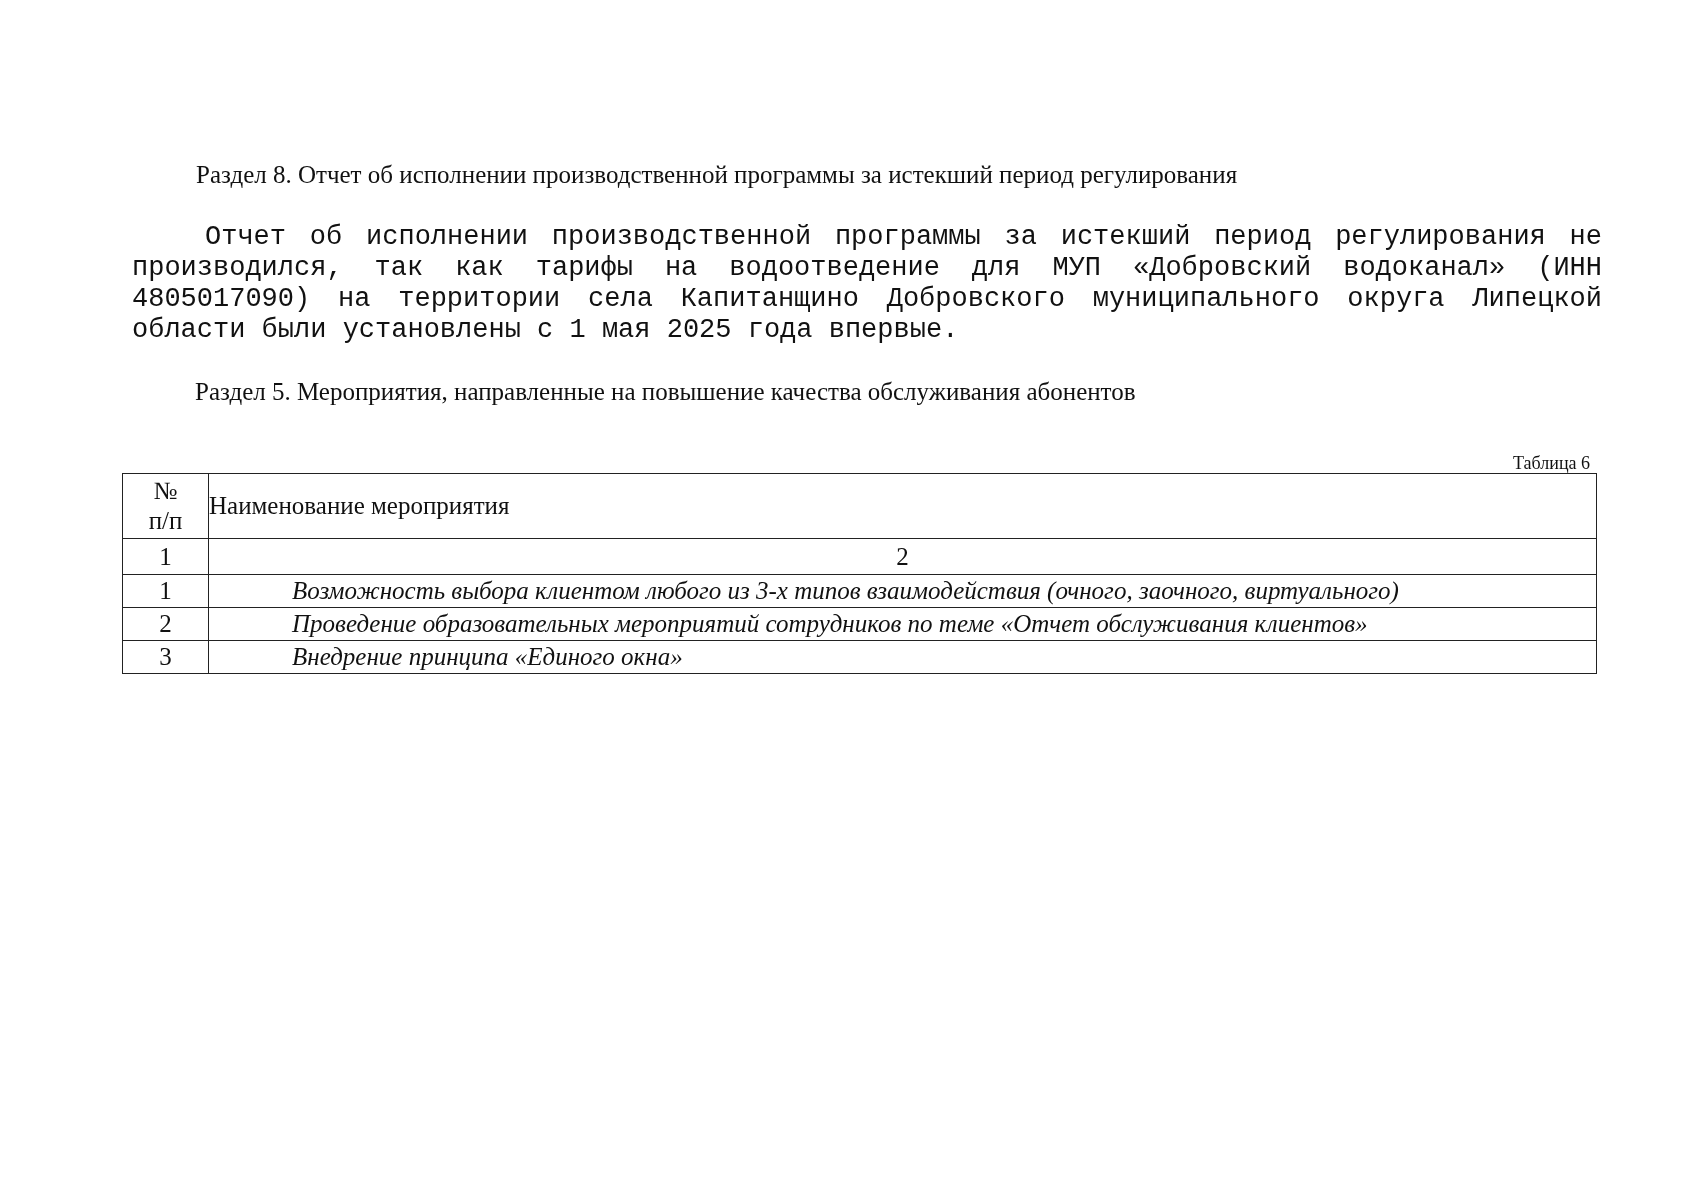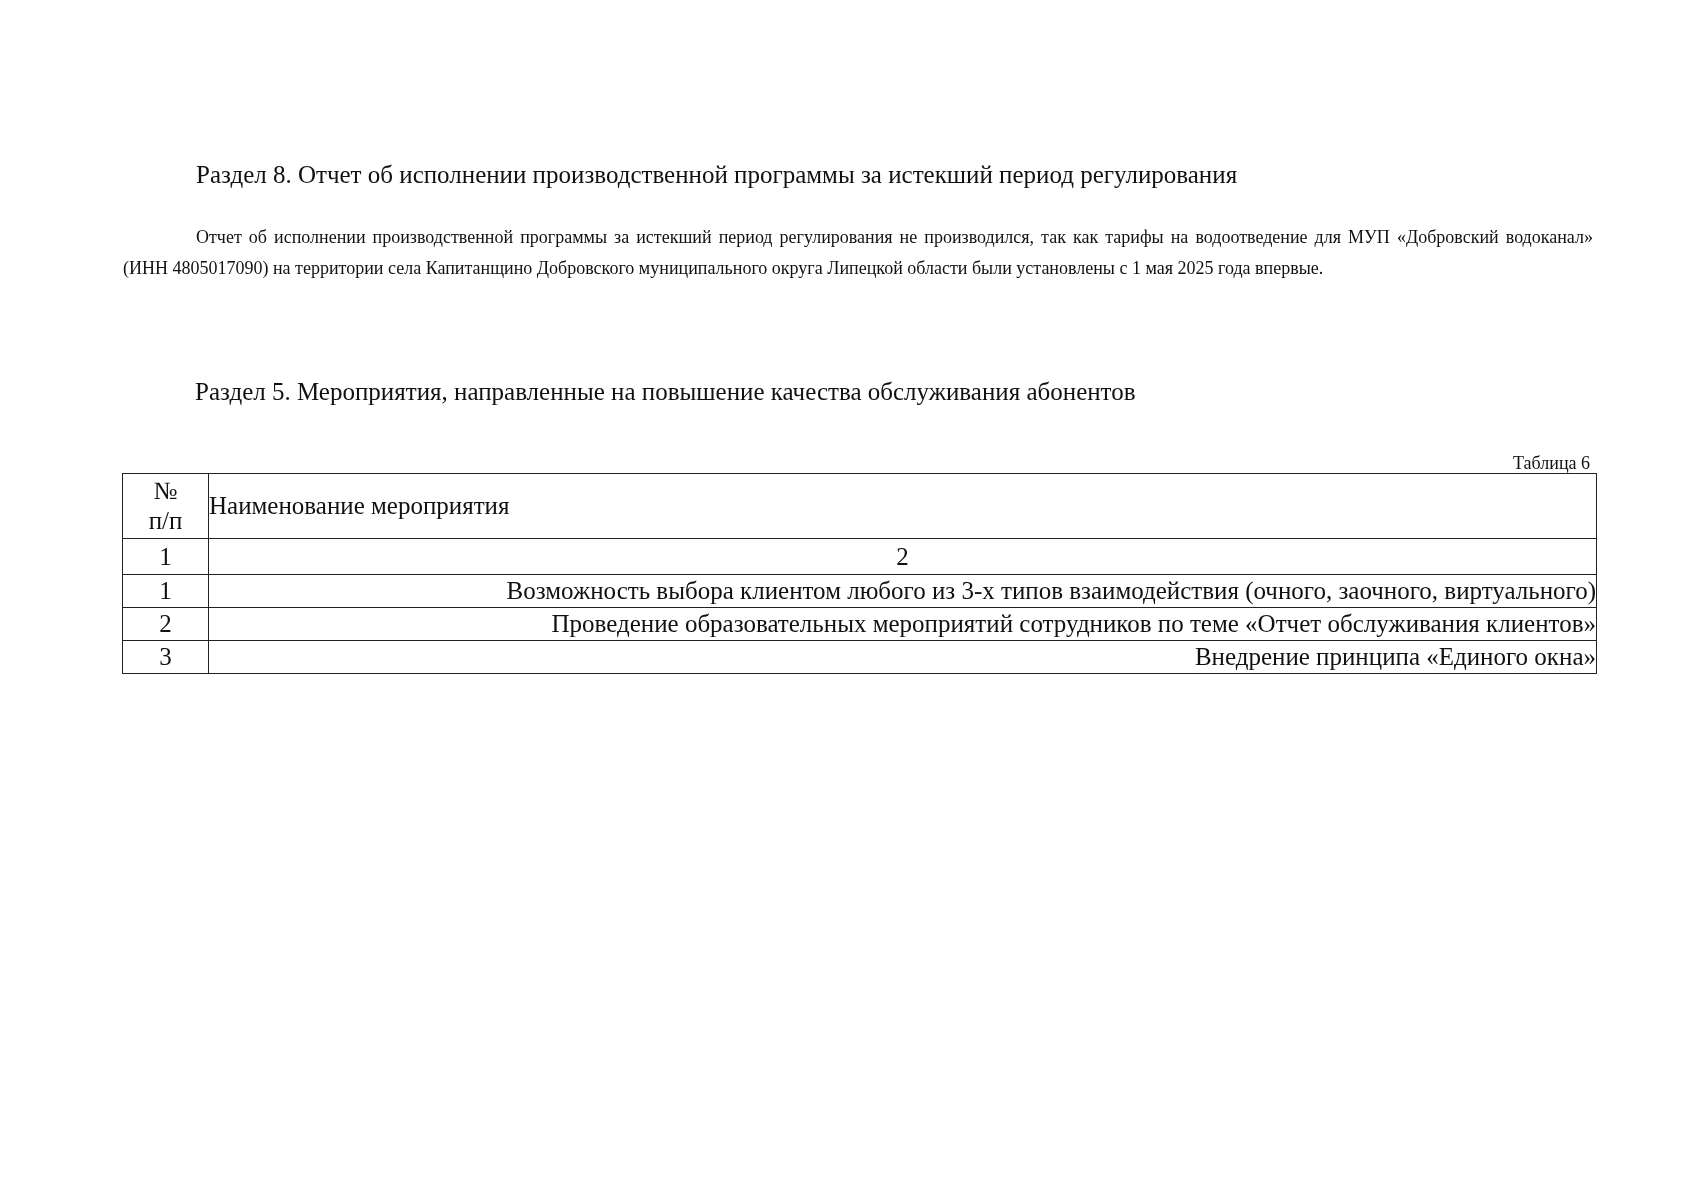--- a/index.html
+++ b/index.html
@@ -2,32 +2,32 @@
 <html><head>
   <meta charset="utf-8">
   <style>
     html, body { margin:0; padding:0; background:#ffffff; }
     body { width:1696px; height:1200px; position:relative; overflow:hidden;
            font-family:"Liberation Serif","DejaVu Serif",serif; color:#111; }
     .page { position:absolute; left:0; top:0; width:1692px; height:1200px; }
     .heading { position:absolute; font-size:25px; white-space:nowrap; line-height:30px; }
     #h8 { left:196px; top:160px; }
     #h9 { left:195px; top:377px; }
-    .para { position:absolute; left:123px; top:222px; width:1470px; font-size:18px;
-            line-height:31px; text-align:justify; text-align-last:left; text-indent:73px; }
+    .para { position:absolute; left:132px; top:222px; width:1470px; font-size:27px;
+            line-height:31px; text-align:justify; text-align-last:left; text-indent:73px;font-family:Liberation Mono, monospace; }
     .caption { position:absolute; right:102px; top:448px; font-size:18px; line-height:30px; }
     table.t6 { position:absolute; left:122px; top:473px; width:1475px; border-collapse:collapse;
                font-size:25px; }
     table.t6 td { border:1.5px solid #222; padding:0; line-height:30px; }
     td.num { width:85px; text-align:center; }
     td.hdr-name { }
     tr.h-row td { height:64px; }
     tr.idx-row td { height:35px; text-align:center; }
     tr.data-row td { height:32px; }
-    td.name { padding-left:83px !important; text-align:right; white-space:nowrap; }
+    td.name { padding-left:83px !important; text-align:left; white-space:nowrap;font-style:italic; }
     .hdr-num { line-height:30px; }
   </style>
 </head>
 <body>
 
 <div class="page">
 
   <div id="h8" class="heading">Раздел 8. Отчет об исполнении производственной программы за истекший период регулирования</div>
 
   <div class="para">Отчет об исполнении производственной программы за истекший период регулирования не производился, так как тарифы на водоотведение для МУП «Добровский водоканал» (ИНН 4805017090) на территории села Капитанщино Добровского муниципального округа Липецкой области были установлены с 1 мая 2025 года впервые.</div>

